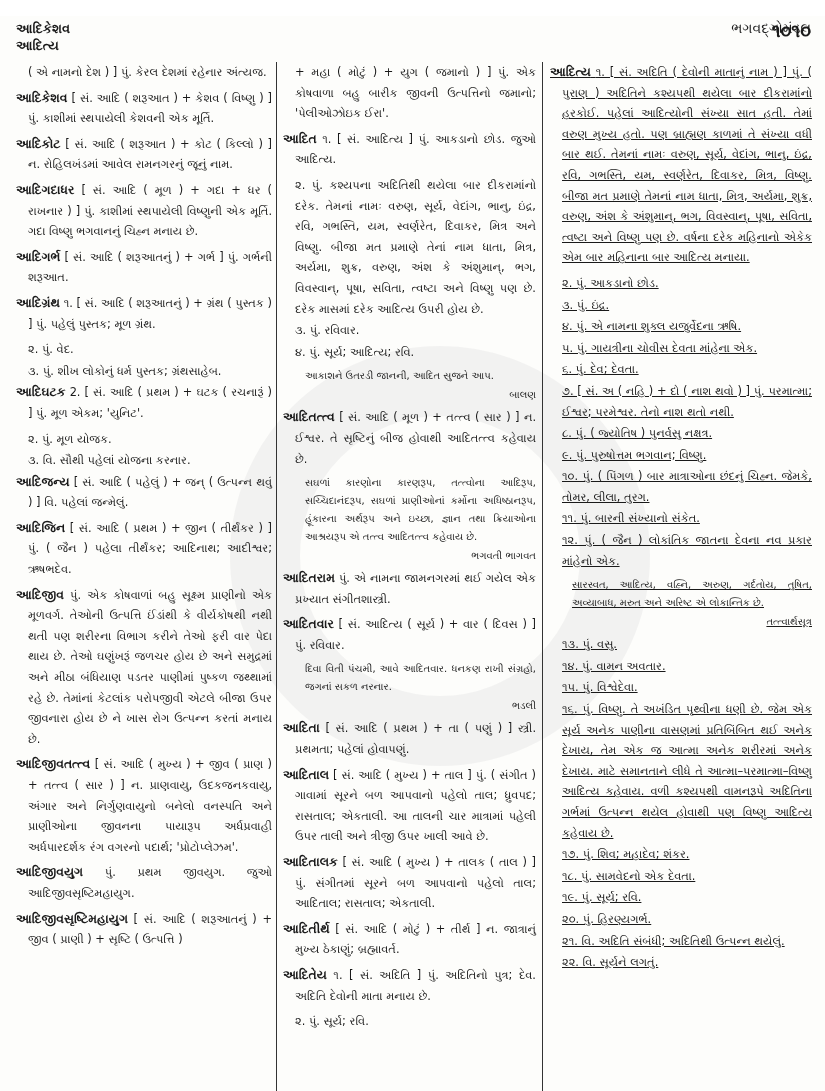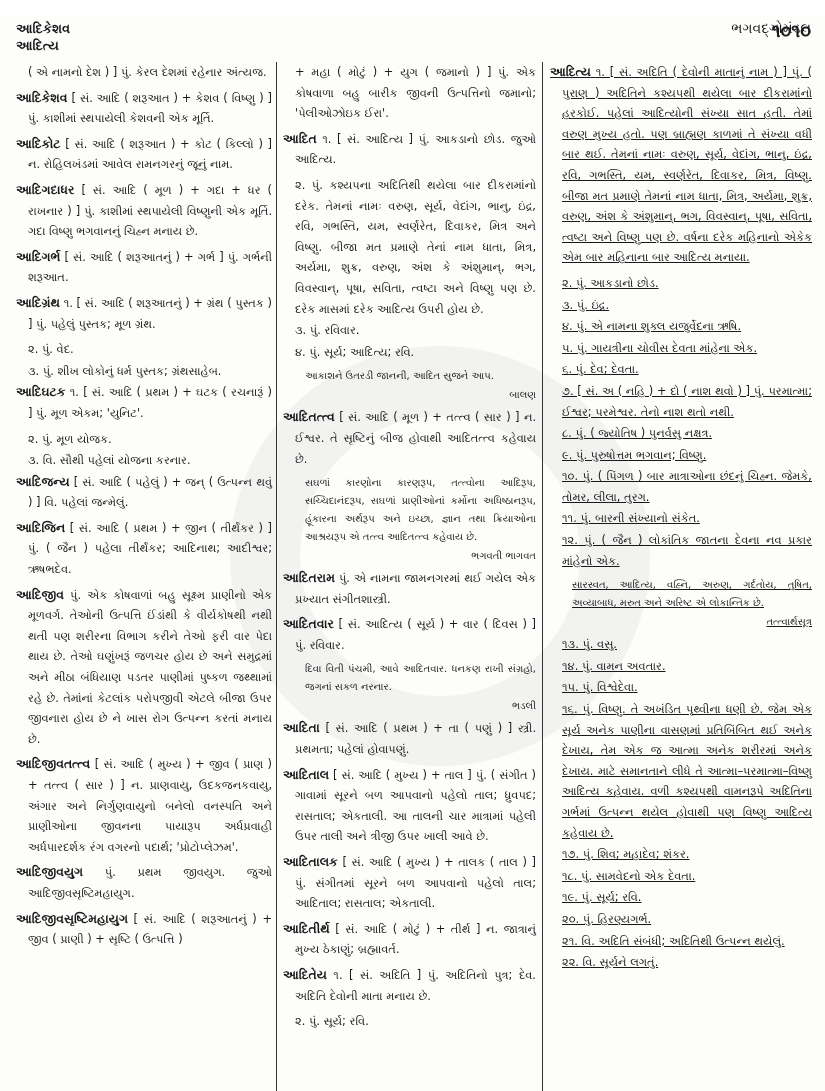--- a/index.html
+++ b/index.html
@@ -45,21 +45,21 @@
 
   <div class="col c1">
       <p class="cont">( એ નામનો દેશ ) ] પું. કેરલ દેશમાં રહેનાર અંત્યજ.</p>
       <p class="entry"><span class="hw">આદિકેશવ</span> <span>[ સં. આદિ ( શરૂઆત ) + કેશવ ( વિષ્ણુ ) ] પું. કાશીમાં સ્થપાયેલી કેશવની એક મૂર્તિ.</span></p>
       <p class="entry"><span class="hw">આદિકોટ</span> <span>[ સં. આદિ ( શરૂઆત ) + કોટ ( કિલ્લો ) ] ન. રોહિલખંડમાં આવેલ રામનગરનું જૂનું નામ.</span></p>
       <p class="entry"><span class="hw">આદિગદાધર</span> <span>[ સં. આદિ ( મૂળ ) + ગદા + ધર ( રાખનાર ) ] પું. કાશીમાં સ્થપાયેલી વિષ્ણુની એક મૂર્તિ. ગદા વિષ્ણુ ભગવાનનું ચિહ્ન મનાય છે.</span></p>
       <p class="entry"><span class="hw">આદિગર્ભ</span> <span>[ સં. આદિ ( શરૂઆતનું ) + ગર્ભ ] પું. ગર્ભની શરૂઆત.</span></p>
       <p class="entry"><span class="hw">આદિગ્રંથ</span> <span>૧. [ સં. આદિ ( શરૂઆતનું ) + ગ્રંથ ( પુસ્તક ) ] પું. પહેલું પુસ્તક; મૂળ ગ્રંથ.</span></p>
       <p class="sense">૨. પું. વેદ.</p>
       <p class="sense">૩. પું. શીખ લોકોનું ધર્મ પુસ્તક; ગ્રંથસાહેબ.</p>
-      <p class="entry"><span class="hw">આદિઘટક</span> <span>૧. [ સં. આદિ ( પ્રથમ ) + ઘટક ( રચનારૂં ) ] પું. મૂળ એકમ; 'યુનિટ'.</span></p>
+      <p class="entry"><span class="hw">આદિઘટક</span> <span>2. [ સં. આદિ ( પ્રથમ ) + ઘટક ( રચનારૂં ) ] પું. મૂળ એકમ; 'યુનિટ'.</span></p>
       <p class="sense">૨. પું. મૂળ યોજક.</p>
       <p class="sense">૩. વિ. સૌથી પહેલાં યોજના કરનાર.</p>
       <p class="entry"><span class="hw">આદિજન્ય</span> <span>[ સં. આદિ ( પહેલું ) + જન્ ( ઉત્પન્ન થવું ) ] વિ. પહેલાં જન્મેલું.</span></p>
       <p class="entry"><span class="hw">આદિજિન</span> <span>[ સં. આદિ ( પ્રથમ ) + જીન ( તીર્થંકર ) ] પું. ( જૈન ) પહેલા તીર્થંકર; આદિનાથ; આદીશ્વર; ઋષભદેવ.</span></p>
       <p class="entry"><span class="hw">આદિજીવ</span> <span>પું. એક કોષવાળાં બહુ સૂક્ષ્મ પ્રાણીનો એક મૂળવર્ગ. તેઓની ઉત્પત્તિ ઈંડાંથી કે વીર્યકોષથી નથી થતી પણ શરીરના વિભાગ કરીને તેઓ ફરી વાર પેદા થાય છે. તેઓ ઘણુંખરૂં જળચર હોય છે અને સમુદ્રમાં અને મીઠા બંધિયાણ પડતર પાણીમાં પુષ્કળ જથ્થામાં રહે છે. તેમાંનાં કેટલાંક પરોપજીવી એટલે બીજા ઉપર જીવનારા હોય છે ને ખાસ રોગ ઉત્પન્ન કરતાં મનાય છે.</span></p>
       <p class="entry"><span class="hw">આદિજીવતત્ત્વ</span> <span>[ સં. આદિ ( મુખ્ય ) + જીવ ( પ્રાણ ) + તત્ત્વ ( સાર ) ] ન. પ્રાણવાયુ, ઉદકજનકવાયુ, અંગાર અને નિર્ગુણવાયુનો બનેલો વનસ્પતિ અને પ્રાણીઓના જીવનના પાયારૂપ અર્ધપ્રવાહી અર્ધપારદર્શક રંગ વગરનો પદાર્થ; 'પ્રોટોપ્લેઝમ'.</span></p>
       <p class="entry"><span class="hw">આદિજીવયુગ</span> <span>પું. પ્રથમ જીવયુગ. જુઓ આદિજીવસૃષ્ટિમહાયુગ.</span></p>
       <p class="entry"><span class="hw">આદિજીવસૃષ્ટિમહાયુગ</span> <span>[ સં. આદિ ( શરૂઆતનું ) + જીવ ( પ્રાણી ) + સૃષ્ટિ ( ઉત્પત્તિ )</span></p>
     </div>
   <div class="col c2">

